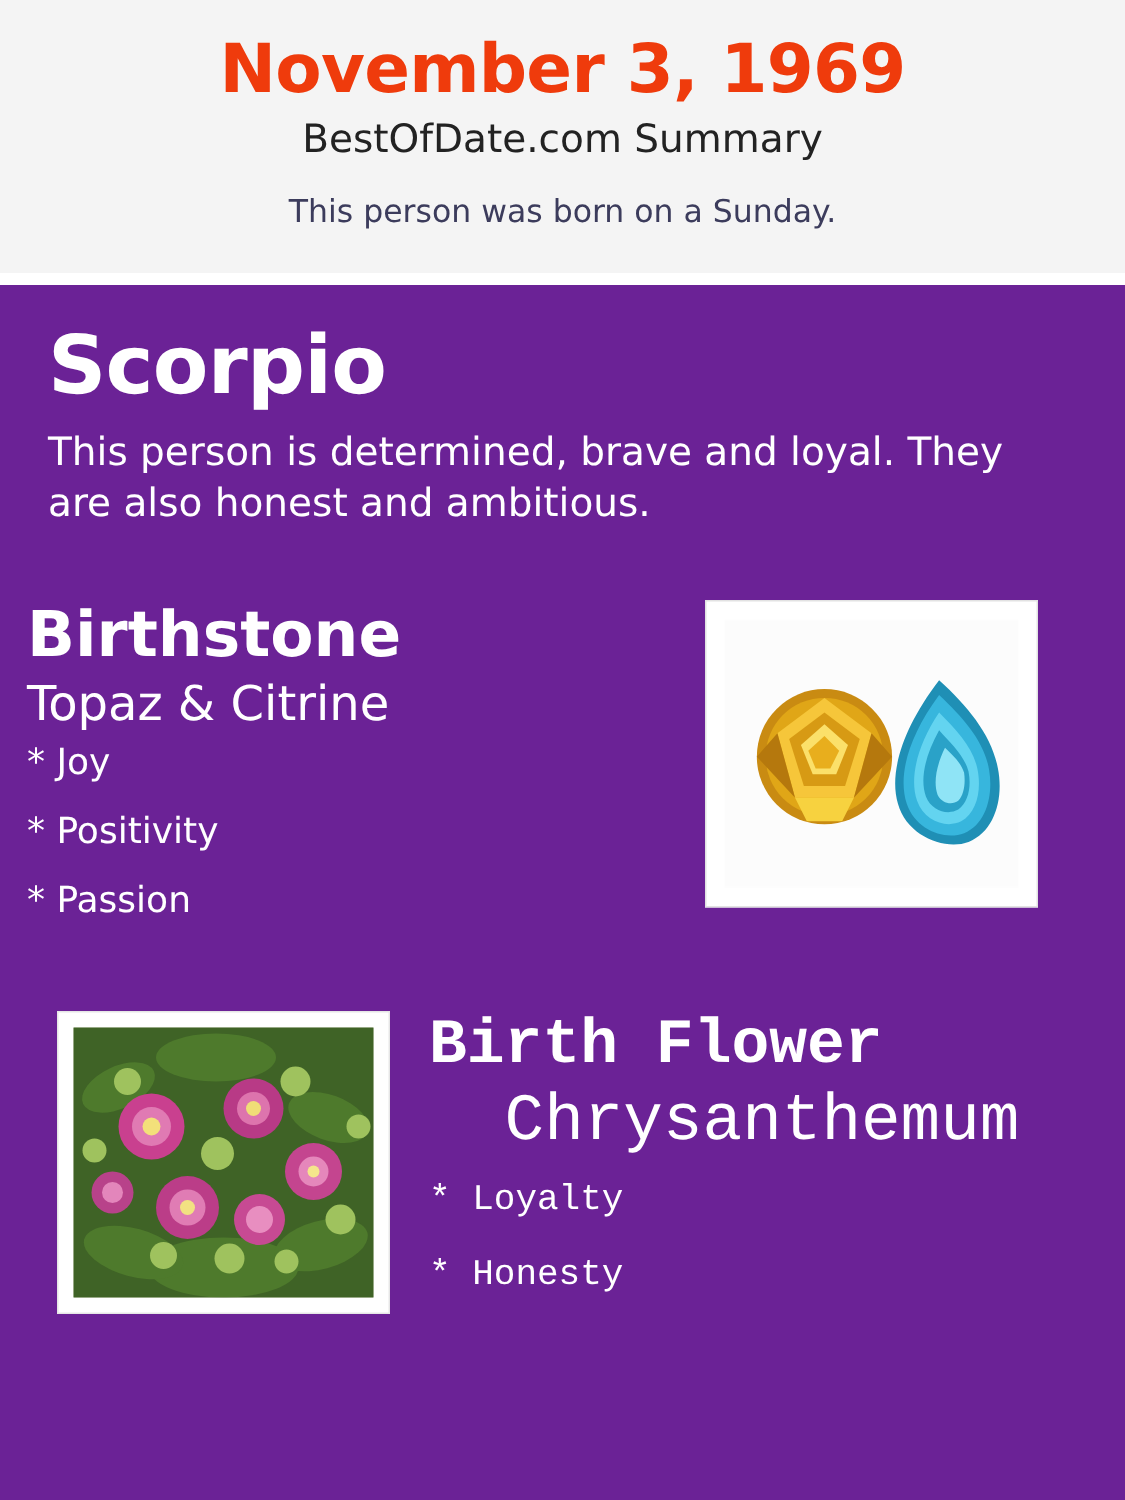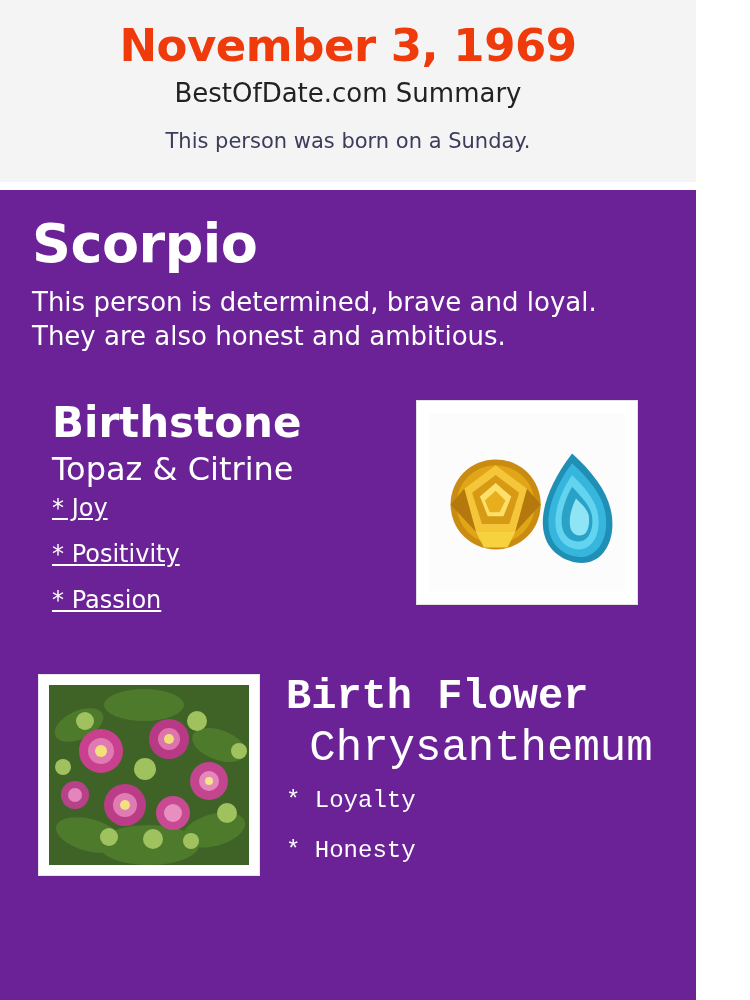--- a/index.html
+++ b/index.html
@@ -7,21 +7,21 @@
     padding: 0;
   }
   body {
     width: 750px;
     height: 1000px;
     background: #ffffff;
     font-family: "DejaVu Sans", sans-serif;
     overflow: hidden;
   }
   .page {
-    width: 696px;
+    width: 750px;
     height: 1000px;
     position: relative;
     background: #22c55e;
   }
 
   
   .header {
     background: #f4f4f4;
     padding: 22px 20px 18px 20px;
     text-align: center;
@@ -79,41 +79,40 @@
     max-width: 680px;
   }
 
   
   .stone-section {
     position: relative;
     margin-top: 46px;
     min-height: 230px;
   }
   .stone-text {
-    padding-left: 52px;
+    padding-left: 18px;
     width: 430px;
     box-sizing: border-box;
     margin-top: 22px;
   }
   .stone-title {
     font-size: 42px;
     font-weight: bold;
     margin: 0 0 4px 0;
     line-height: 1.1;
   }
   .stone-name {
     font-size: 32px;
     margin: 0 0 8px 0;
     line-height: 1.2;
   }
   .bullet {
     font-size: 24px;
     line-height: 1.0;
     margin: 0 0 22px 0;
-    text-decoration: underline;
   }
   .stone-photo {
     position: absolute;
     right: 58px;
     top: 0px;
     width: 222px;
     height: 205px;
     background: #ffffff;
     border: 1px solid #e2e2e2;
     box-sizing: border-box;

